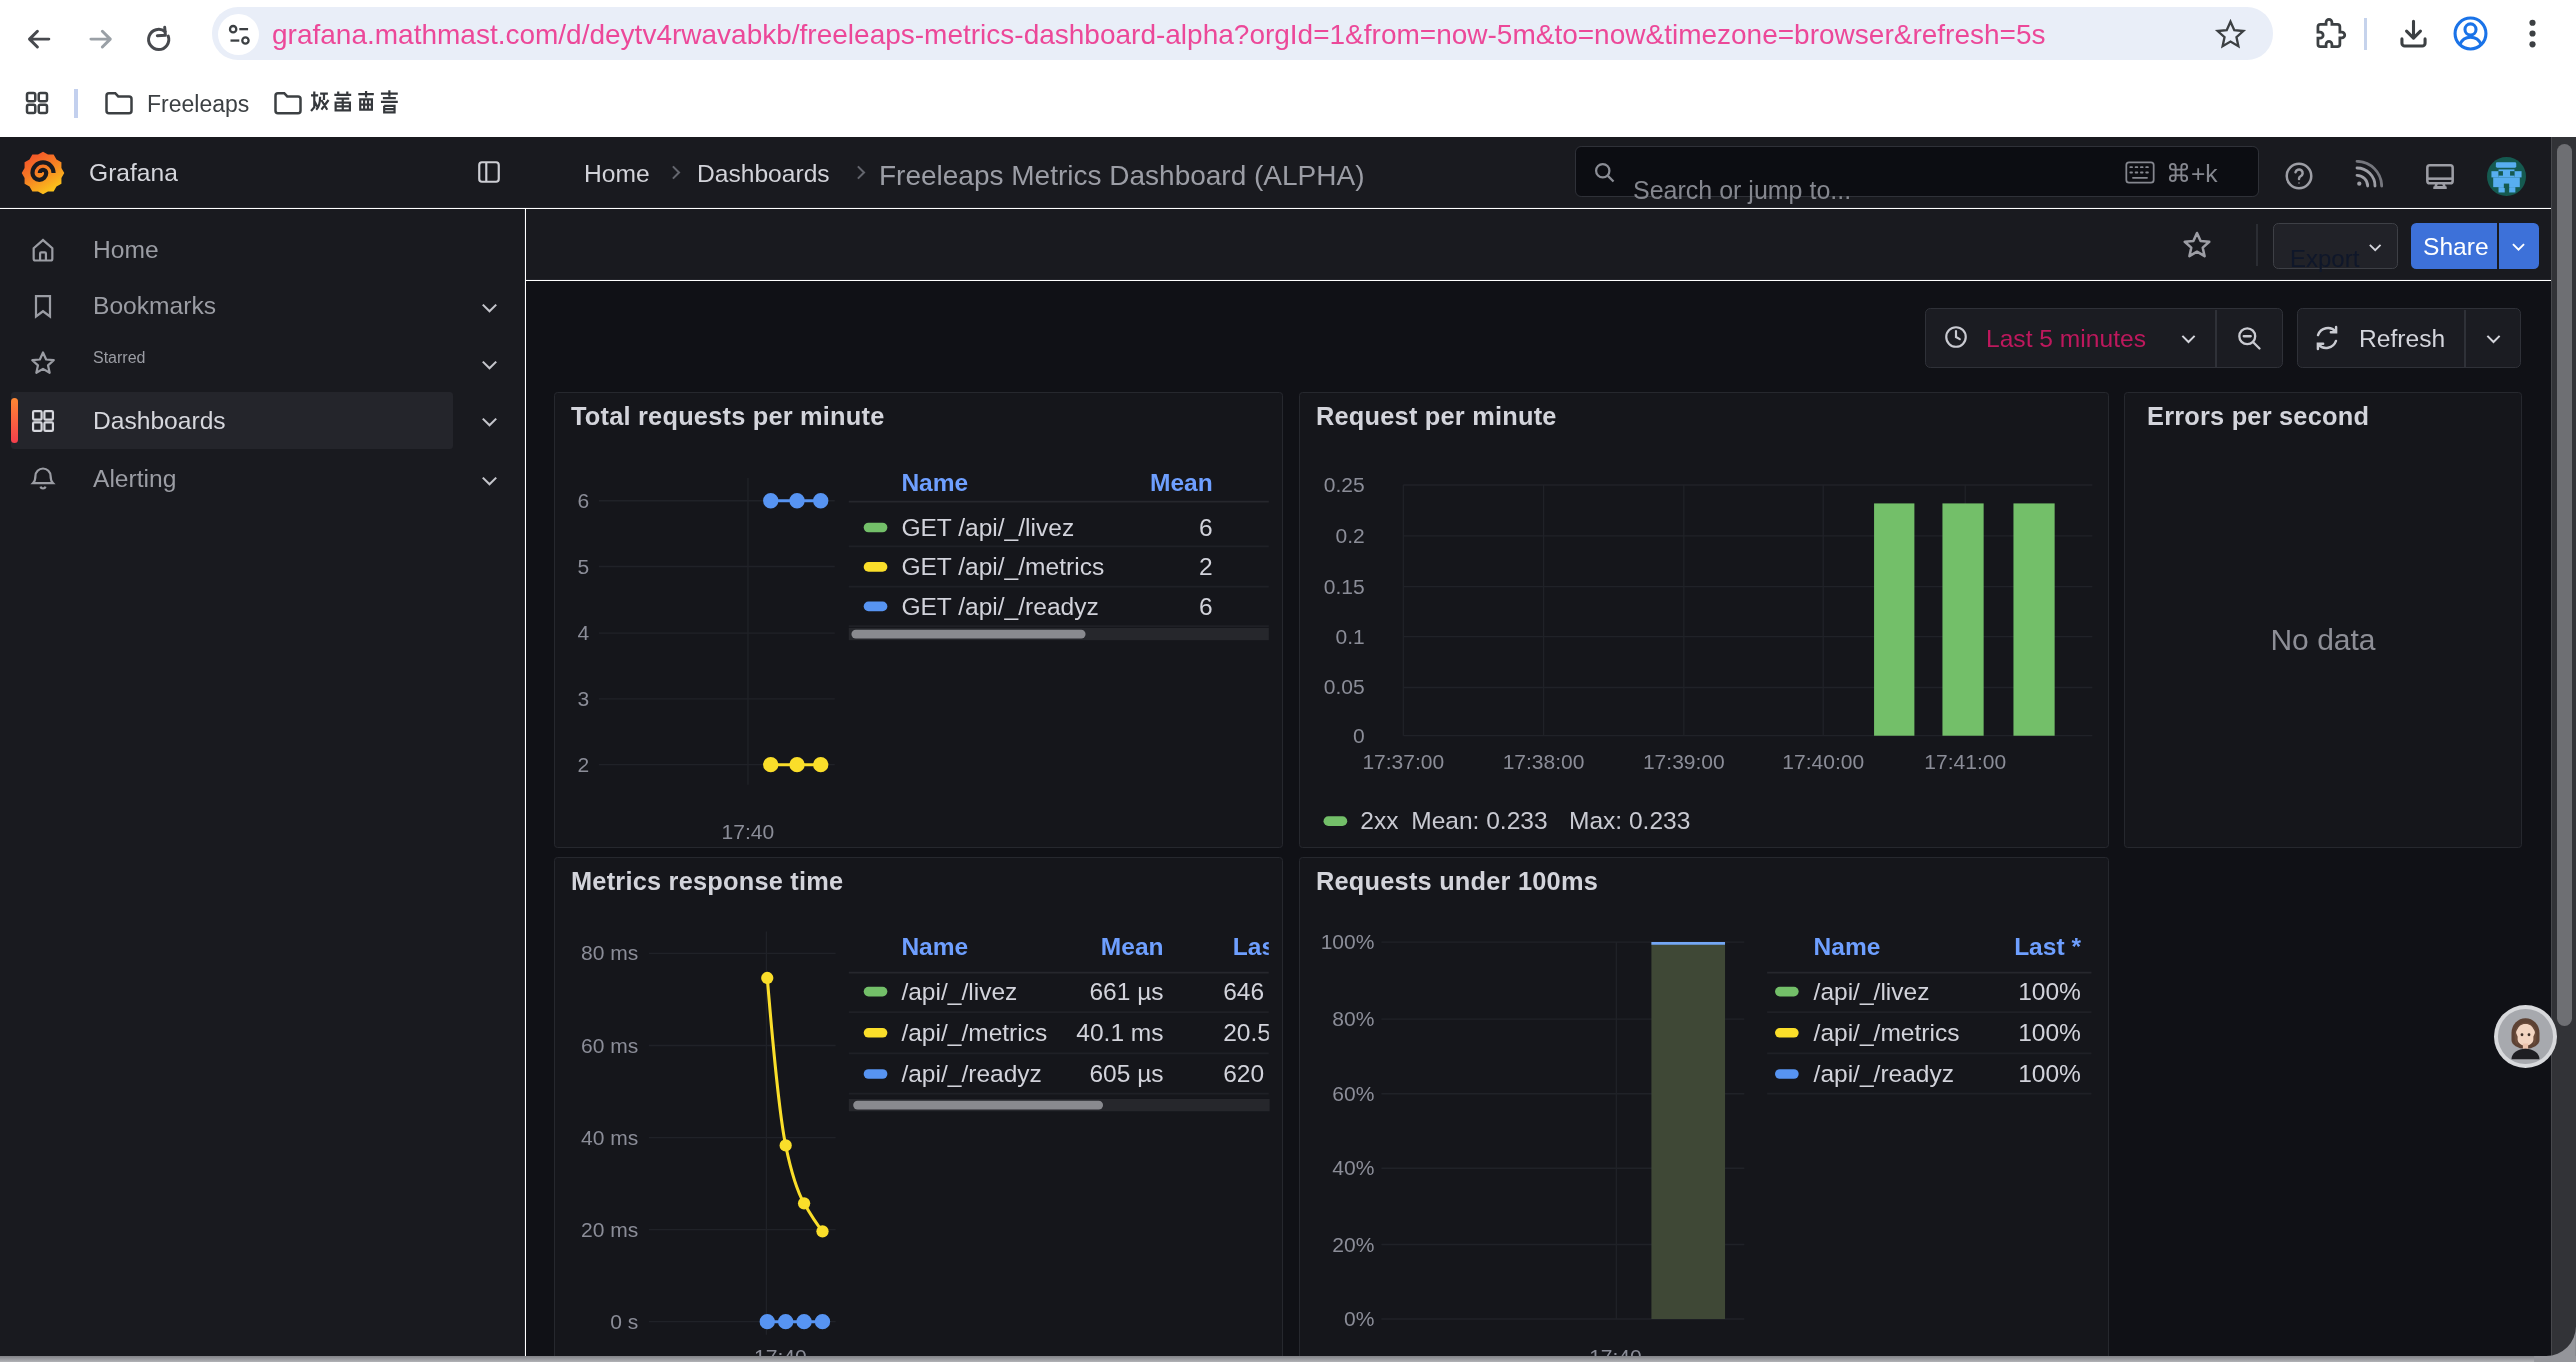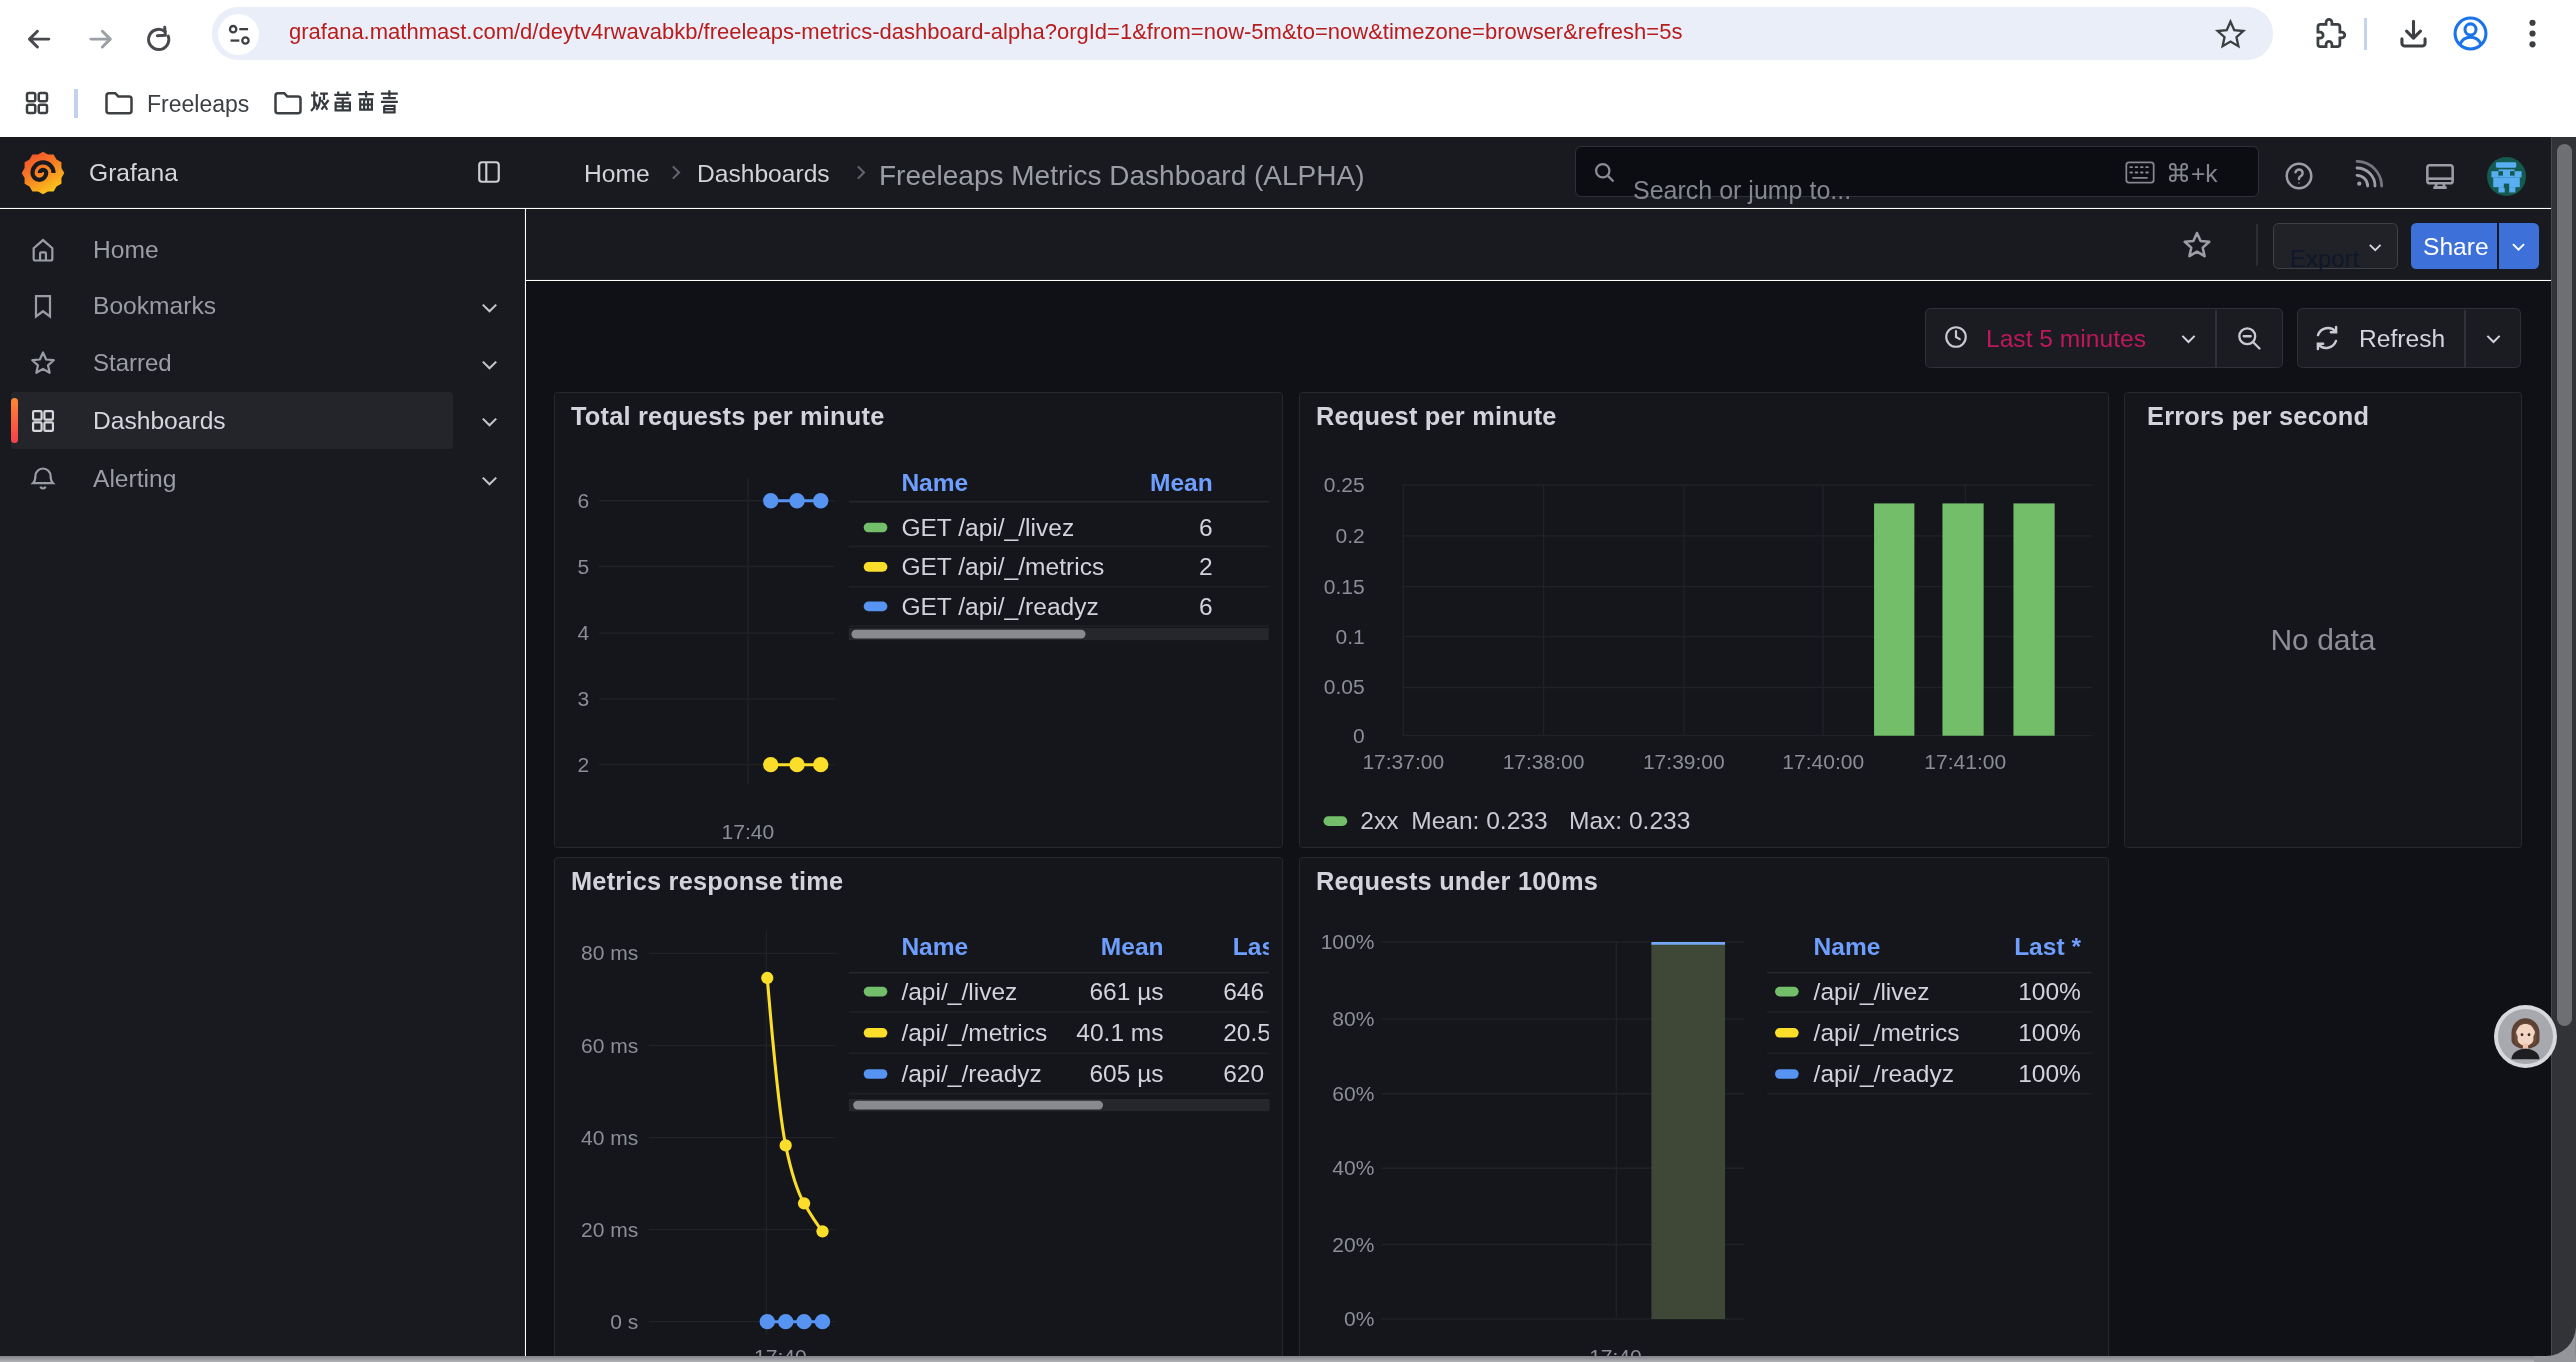--- a/index.html
+++ b/index.html
@@ -22,21 +22,21 @@
 </svg>
 
 <div class="ab" style="left:212px;top:7px;width:2061px;height:53px;border-radius:26px;background:#e9eef8;"></div>
 <div class="ab" style="left:218px;top:14px;width:41px;height:41px;border-radius:50%;background:#ffffff;"></div>
 <svg class="ab" style="left:227px;top:23px;" width="24.6" height="24.6" viewBox="0 0 28 28" fill="none" stroke="#3c4043" stroke-width="2.6">
   <circle cx="7" cy="7" r="3.6"></circle>
       <path d="M14 7 L24 7"></path>
   <circle cx="21" cy="20" r="3.6"></circle>
       <path d="M4 20 L14 20"></path>
 </svg>
-<div class="ab" style="left:289px;top:19px;font-size:22px;color:#b91c1c;">grafana.mathmast.com/d/deytv4rwavabkb/freeleaps-metrics-dashboard-alpha?orgId=1&amp;from=now-5m&amp;to=now&amp;timezone=browser&amp;refresh=5s</div>
+<div class="ab" style="left:272px;top:19px;font-size:28px;color:#ec4899;">grafana.mathmast.com/d/deytv4rwavabkb/freeleaps-metrics-dashboard-alpha?orgId=1&amp;from=now-5m&amp;to=now&amp;timezone=browser&amp;refresh=5s</div>
 <svg class="ab" style="left:2213px;top:16.7px;" width="35" height="35" viewBox="0 0 24 24" fill="none" stroke="#3c4043" stroke-width="1.6">
   <path d="M12 3.2 l2.6 5.8 6.2.6 -4.7 4.2 1.3 6.2 -5.4-3.2 -5.4 3.2 1.3-6.2 -4.7-4.2 6.2-.6 z"></path>
 </svg>
 
 <svg class="ab" style="left:2309px;top:15px;" width="39" height="39" viewBox="0 0 24 24" fill="none" stroke="#3c4043" stroke-width="1.7">
   <path d="M10.5 4.5 a1.8 1.8 0 0 1 3.6 0 v1.2 h3.4 a1.5 1.5 0 0 1 1.5 1.5 v3.3 h1.2 a1.8 1.8 0 0 1 0 3.6 h-1.2 v3.9 a1.5 1.5 0 0 1 -1.5 1.5 h-3.4 v-1.4 a1.8 1.8 0 0 0 -3.6 0 v1.4 h-3.5 a1.5 1.5 0 0 1 -1.5 -1.5 v-3.7 h1.3 a1.9 1.9 0 0 0 0 -3.8 h-1.3 v-3.3 a1.5 1.5 0 0 1 1.5 -1.5 h3.5 z"></path>
 </svg>
 <div class="ab" style="left:2364px;top:17.5px;width:2.6px;height:32px;background:#c6d3ec;"></div>
 <svg class="ab" style="left:2395px;top:15px;" width="37" height="37" viewBox="0 0 24 24" fill="none" stroke="#3c4043" stroke-width="2" stroke-linecap="round" stroke-linejoin="round">
   <path d="M12 4 v10 M7.5 10.5 L12 15 l4.5 -4.5"></path>
@@ -166,21 +166,21 @@
   <path d="M6 3.5 h12 V21 l-6 -4.5 L6 21 z"></path>
 </svg>
 <div class="ab" style="left:93px;top:292px;font-size:24.6px;color:#9b9da4;text-align:center;">Bookmarks</div>
 <svg class="ab" style="left:478px;top:296px;" width="23" height="23" viewBox="0 0 24 24" fill="none" stroke="#c4c5cb" stroke-width="2.2">
       <path d="M5 9 l7 7 7 -7"></path>
     </svg>
 
 <svg class="ab" style="left:29px;top:349px;" width="28" height="28" viewBox="0 0 24 24" fill="none" stroke="#9b9da4" stroke-width="1.9">
   <path d="M12 3 l2.7 6 6.5.6 -4.9 4.4 1.4 6.4 -5.7-3.4 -5.7 3.4 1.4-6.4 -4.9-4.4 6.5-.6 z" stroke-linejoin="round"></path>
 </svg>
-<div class="ab" style="left:93px;top:349px;font-size:24px;color:#9b9da4;">Starred</div>
+<div class="ab" style="left:93px;top:349px;font-size:16px;color:#9b9da4;">Starred</div>
 <svg class="ab" style="left:478px;top:353px;" width="23" height="23" viewBox="0 0 24 24" fill="none" stroke="#c4c5cb" stroke-width="2.2">
       <path d="M5 9 l7 7 7 -7"></path>
     </svg>
 
 <div class="ab" style="left:11.4px;top:392px;width:442px;height:57px;background:#24252b;border-radius:3.5px;"></div>
 <div class="ab" style="left:11.4px;top:398px;width:7px;height:45px;border-radius:3.5px;background:linear-gradient(180deg,#ff8833,#f53e4c);"></div>
 <svg class="ab" style="left:29px;top:407px;" width="28" height="28" viewBox="0 0 24 24" fill="none" stroke="#d6d7dd" stroke-width="1.9">
   <rect x="3.5" y="3.5" width="7.3" height="7.3" rx="1"></rect>
       <rect x="13.2" y="3.5" width="7.3" height="7.3" rx="1"></rect>
   <rect x="3.5" y="13.2" width="7.3" height="7.3" rx="1"></rect>

